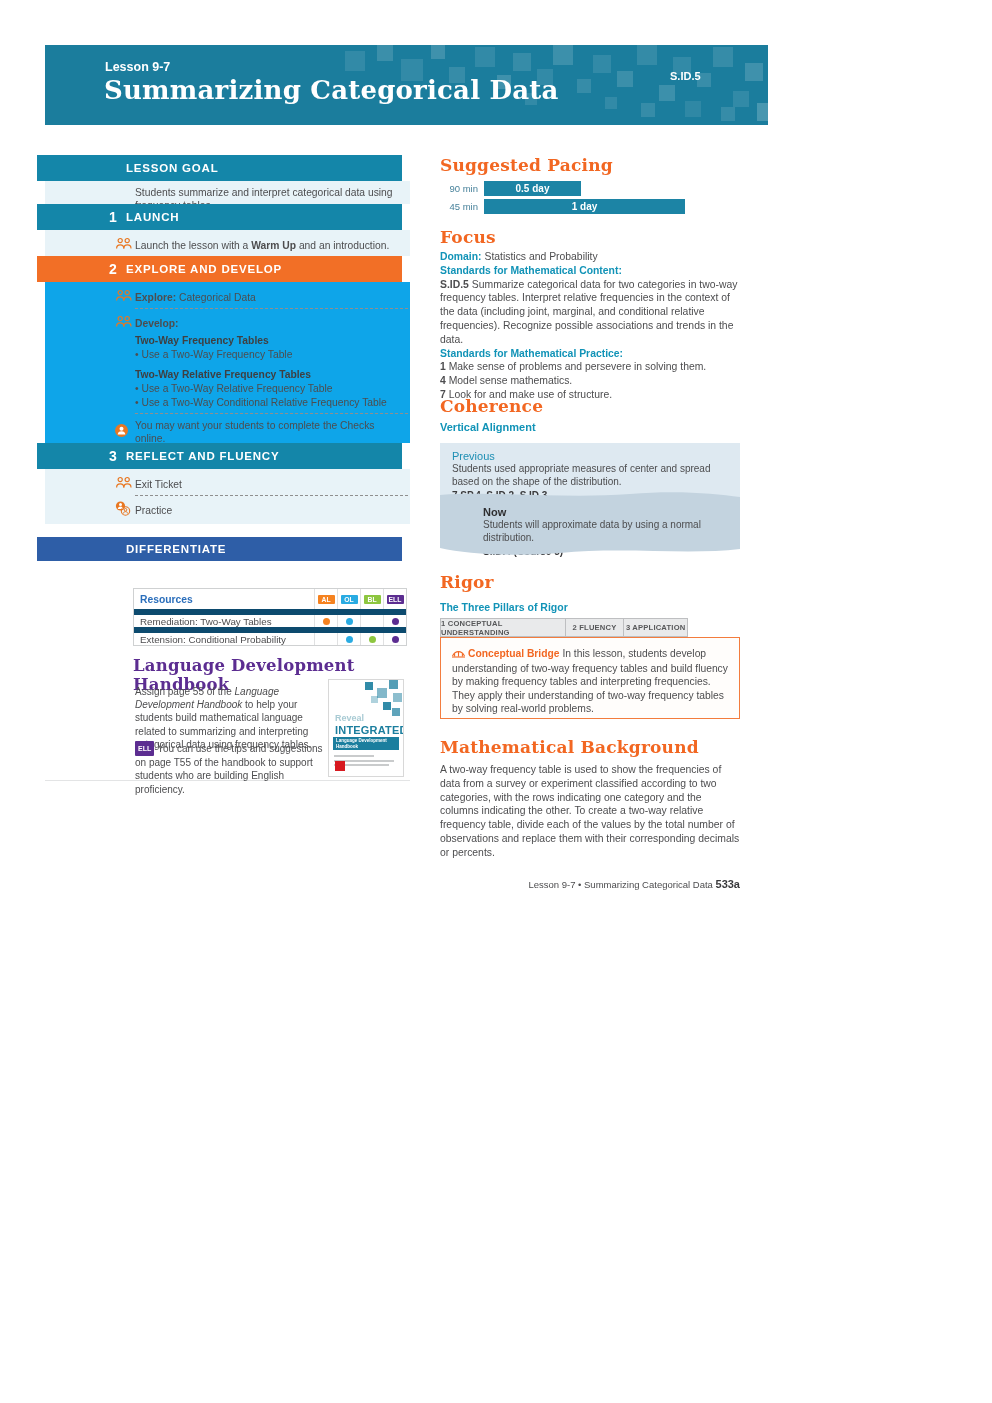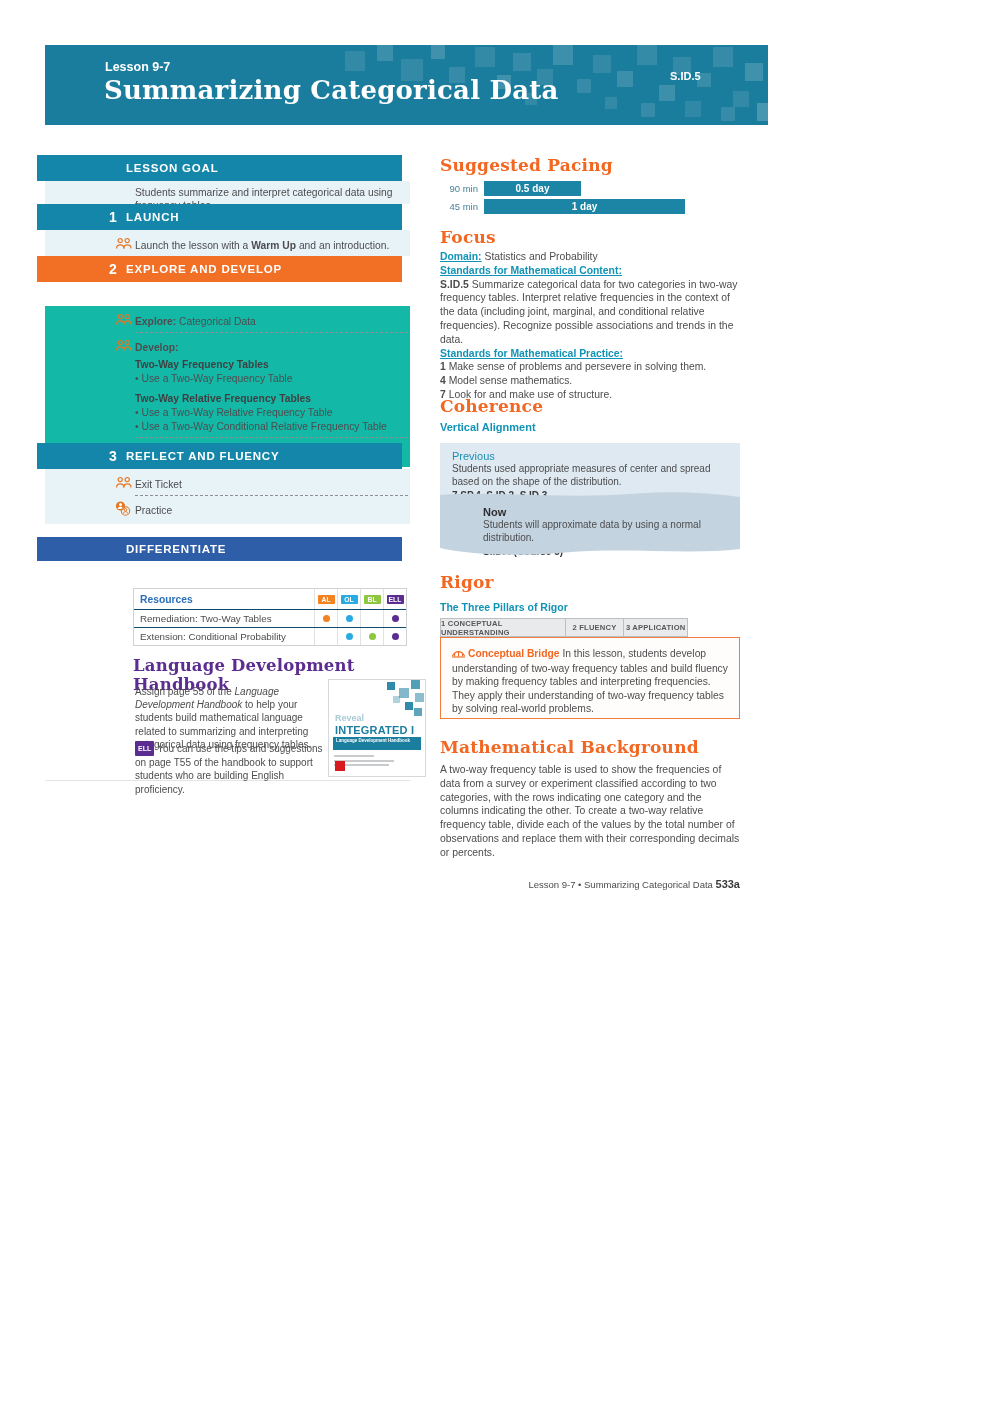--- a/index.html
+++ b/index.html
@@ -20,64 +20,64 @@
               color:#fff; font-weight:bold; font-size:11.5px; letter-spacing:.8px; }
   .bar-teal   { background:#1486a9; }
   .bar-orange { background:#f26f26; }
   .bar-blue   { background:#2e5ea7; height:24px; }
   .lcol-bar .num { width:17px; margin-left:72px; font-size:14px; }
   .lcol-bar .lbl { }
   .lcol-bar.no-num .lbl { margin-left:89px; }
 
   .lcol-body { position:absolute; left:45px; width:365px; }
   .body-blue   { background:#e8f3f8; }
-  .body-orange { background:#14b8a6;margin-top:24px; }
+  .body-orange { background:#0ea5e9; }
   .body-white  { background:#ffffff; border-bottom:1px solid #e3e4e5; }
 
   .icon-row { position:absolute; left:70px; right:4px; display:flex; align-items:center; }
   .icon-row .ic { flex:0 0 20px; }
   .row-text { font-size:10.3px; line-height:13px; color:#4d4d4f; }
   .b { font-weight:bold; } .i { font-style:italic; }
   .dashed { position:absolute; left:90px; right:2px; border-top:1.3px dashed #8f8f8f; }
   .sub-head { position:absolute; left:90px; font-size:10.3px; font-weight:bold; color:#3f3f41; }
   .sub-item { position:absolute; left:90px; font-size:10.3px; color:#4d4d4f; }
   .sub-item::before { content:"• "; }
 
   
   .res-table { position:absolute; left:88px; top:27px; width:274px; border:1px solid #cfd1d2; background:#fff; }
-  .res-row { display:flex; border-top:1px solid #0c4a6e; height:18px; align-items:center; }
+  .res-row { display:flex; border-top:6px solid #0c4a6e; height:18px; align-items:center; }
   .res-row:first-child { border-top:none; height:20px; }
   .res-label { flex:1 1 auto; padding-left:6px; font-size:9.8px; }
   .res-label.hdr { color:#2a6ebb; font-weight:bold; font-size:10.3px; }
   .res-cell { flex:0 0 23px; height:100%; border-left:1px solid #e0e1e2; display:flex; align-items:center; justify-content:center; }
   .lvl-badge { min-width:17px; padding:1px 2px; text-align:center; color:#fff; font-size:6.8px; font-weight:bold; border-radius:1px; }
   .dot { width:7px; height:7px; border-radius:50%; }
 
   .hbk-head { position:absolute; left:88px; top:95px; font-family:"DejaVu Serif", serif; font-weight:bold;
               font-size:16.5px; color:#5c2d91; letter-spacing:.2px; }
   .hbk-p { position:absolute; left:90px; width:198px; font-size:10px; line-height:13.2px; }
   .ell-badge { display:inline-block; background:#5c2d91; color:#fff; font-size:7px; font-weight:bold;
                padding:1px 3px; margin-right:3px; border-radius:1px; vertical-align:1px; }
 
   
-  .book { position:absolute; left:283px; top:118px; width:98px; height:98px; background:#ffffff;
+  .book { position:absolute; left:283px; top:118px; width:76px; height:98px; background:#ffffff;
           border:1px solid #d8d8d8; overflow:hidden; }
   .book-brand { position:absolute; left:6px; top:33px; font-size:9px; color:#a9cbd4; font-weight:bold; }
   .book-series { position:absolute; left:6px; top:44px; font-size:11px; color:#1b7e9e; font-weight:bold; letter-spacing:.2px; }
   .book-banner { position:absolute; left:4px; top:57px; right:4px; height:13px; background:#1b7e9e;
                  color:#fff; font-size:4.5px; font-weight:bold; padding:1px 3px; line-height:5.5px; }
   .book-line { position:absolute; height:2px; background:#c9cbcc; }
   .book-logo { position:absolute; left:6px; bottom:5px; width:10px; height:10px; background:#d71920; }
 
   
   .r-head { position:absolute; left:440px; font-family:"DejaVu Serif", serif; font-weight:bold;
             font-size:17px; color:#f26722; letter-spacing:.2px; }
   .r-sub  { position:absolute; left:440px; font-size:11px; font-weight:bold; color:#1193b7; }
   .r-text { position:absolute; left:440px; width:302px; font-size:10.4px; line-height:13.8px; color:#4d4d4f; }
-  .teal-lbl { color:#1193b7; font-weight:bold;text-decoration:underline; }
+  .teal-lbl { color:#1193b7; font-weight:bold; }
 
   .pace-row { position:absolute; left:440px; height:15px; display:flex; align-items:center; }
   .pace-lbl { width:38px; text-align:right; margin-right:6px; font-size:9.5px; color:#48829b; }
   .pace-bar { height:15px; background:#1c84a5; color:#fff; font-size:10px; font-weight:bold;
               display:flex; align-items:center; justify-content:center; }
 
   .coh-box { position:absolute; left:440px; width:300px; padding:7px 12px; }
   .coh-prev { background:#dee9f1; }
   .coh-now  { background:#c3d3df;padding-left:43px; }
   .coh-lbl-prev { color:#1e8fb4; font-size:11px; margin-bottom:1px; }

